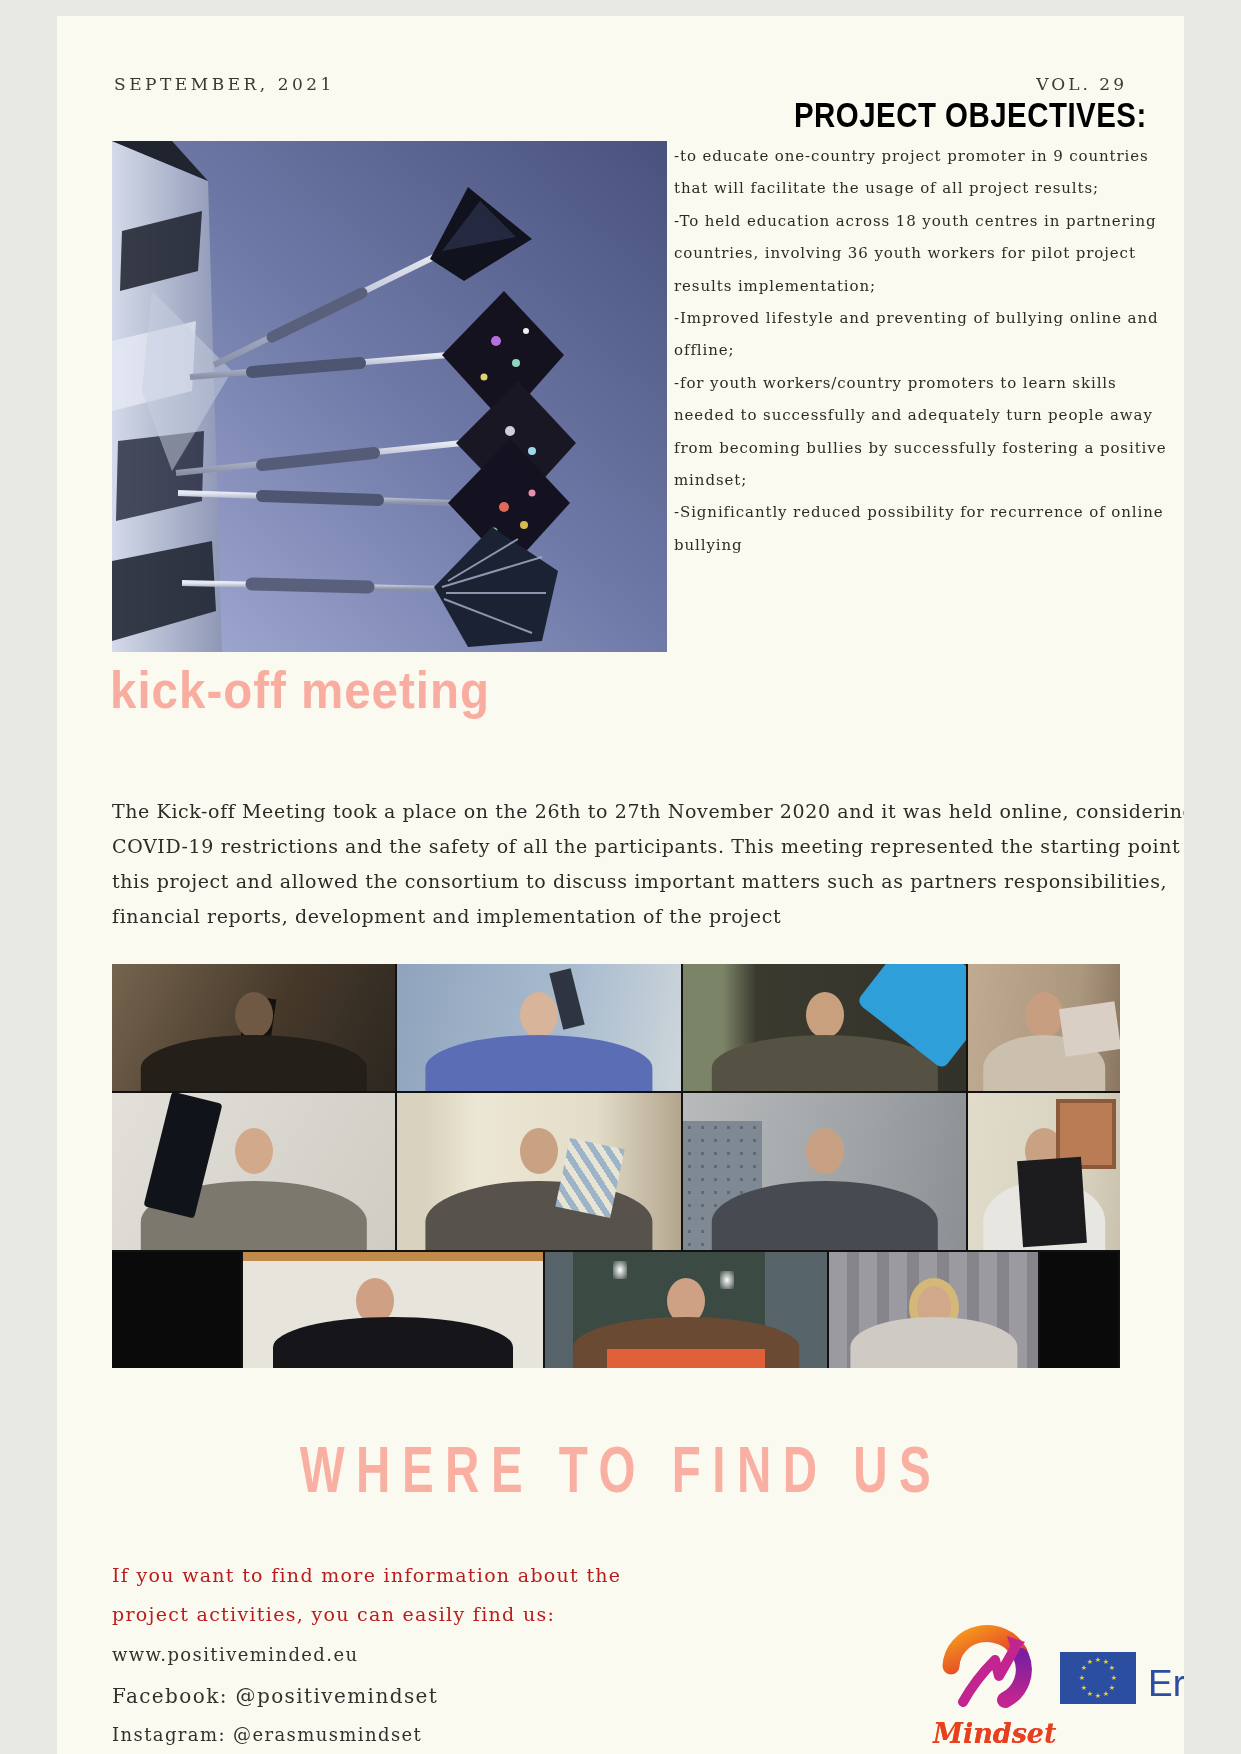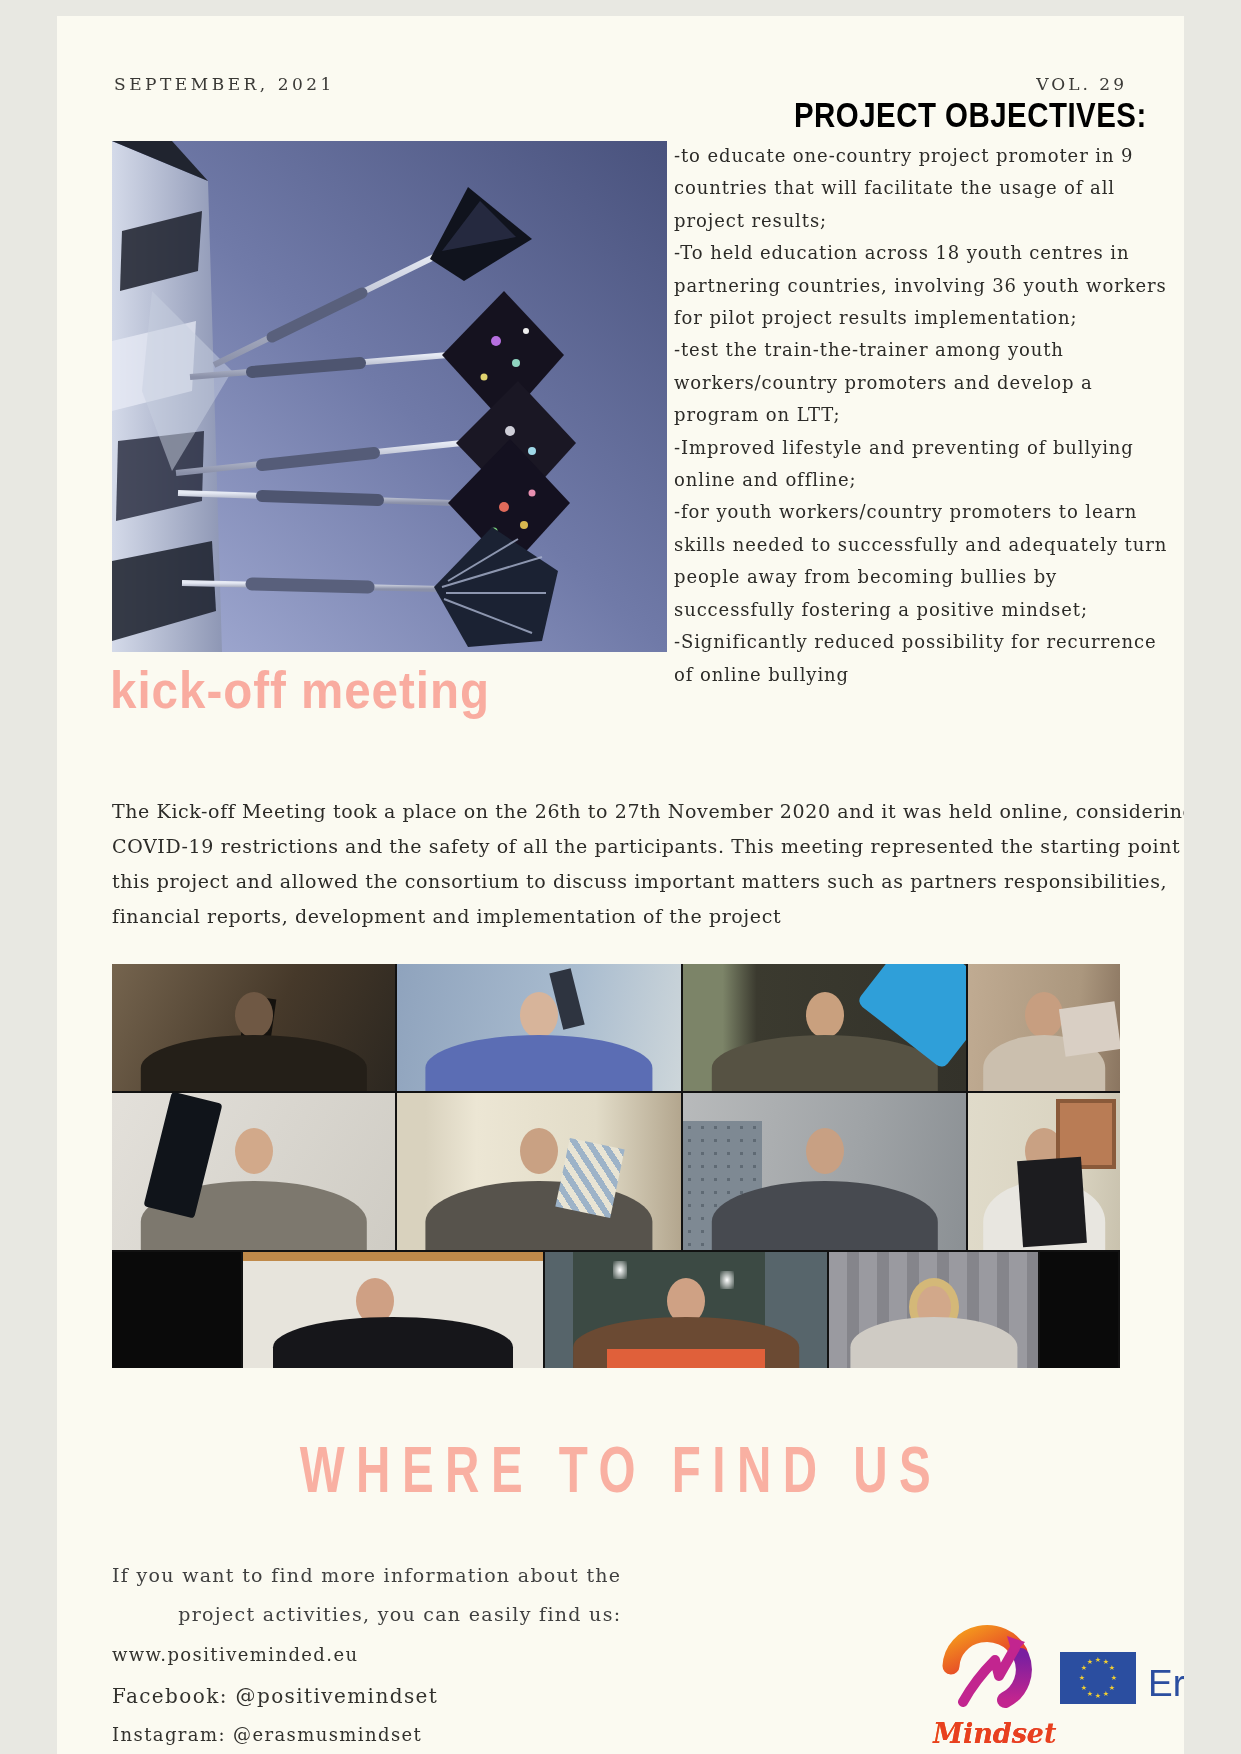--- a/index.html
+++ b/index.html
@@ -12,21 +12,21 @@
   .issue-vol{position:absolute;right:57px;top:58px;font-size:17px;letter-spacing:3px;color:#3a3936;}
   .objectives-title{position:absolute;left:737px;top:80px;font-family:"Liberation Sans",sans-serif;
         font-weight:bold;font-size:31px;color:#000;letter-spacing:0.5px;transform:scale(.95,1.12);
         transform-origin:left top;white-space:nowrap;}
 
   
   .darts-figure{position:absolute;left:55px;top:125px;width:555px;height:511px;overflow:hidden;}
   .darts-figure svg{display:block;}
 
   
-  .objectives-list{position:absolute;left:617px;top:124px;width:505px;font-size:18px;
+  .objectives-list{position:absolute;left:617px;top:124px;width:505px;font-size:15px;
         line-height:32.4px;letter-spacing:0.9px;color:#2c2b28;}
 
   
   .kickoff-heading{position:absolute;left:53px;top:645px;font-family:"Liberation Sans",sans-serif;
         font-weight:bold;font-size:49px;letter-spacing:1px;color:#f9aca0;transform:scale(.97,1.04);
         transform-origin:left top;}
   .kickoff-paragraph{position:absolute;left:55px;top:778px;width:1135px;font-size:19px;
         line-height:35px;letter-spacing:0.6px;color:#2c2b28;}
 
   
@@ -73,21 +73,21 @@
   .t33 .glint1{left:24%;top:8%;} .t33 .glint2{left:62%;top:16%;}
   .t34{width:209px;background:repeating-linear-gradient(90deg,#9a9aa0 0 18px,#85858b 18px 30px);--skin:#d2a88a;--shirt:#cfcbc4;}
   .t34 .head{border:8px solid #d4b878;width:34px;height:42px;}
   .t35{width:78px;background:#0a0a0a;}
 
   
   .findus-heading{position:absolute;left:50%;top:1416px;transform:translateX(-50%) scale(.82,1.12);
         transform-origin:center top;font-family:"Liberation Sans",sans-serif;font-weight:bold;
         font-size:58px;letter-spacing:14px;color:#f9b0a2;white-space:nowrap;}
   .findus-intro{position:absolute;left:55px;top:1540px;font-size:19px;line-height:39px;
-        letter-spacing:1.3px;color:#404040;text-align:right;}
+        letter-spacing:1.3px;color:#b91c1c;}
   .contact-site{position:absolute;left:55px;top:1628px;font-size:18px;letter-spacing:1.4px;color:#32312d;text-align:center;}
   .contact-facebook{position:absolute;left:55px;top:1668px;font-size:20px;letter-spacing:1.4px;color:#32312d;}
   .contact-instagram{position:absolute;left:55px;top:1708px;font-size:18px;letter-spacing:1.4px;color:#32312d;}
 
   
   .mindset-logo{position:absolute;left:876px;top:1594px;width:104px;height:150px;text-align:right;}
   .mindset-label{font-family:"DejaVu Serif",serif;font-style:italic;font-weight:bold;font-size:27px;
         color:#e8401f;background:linear-gradient(90deg,#f59c1c,#e0262d 70%);
         -webkit-background-clip:text;background-clip:text;}
   .erasmus-logo{position:absolute;left:1003px;top:1636px;display:flex;align-items:flex-end;gap:12px;}
@@ -176,21 +176,20 @@
           <line x1="332" y1="458" x2="420" y2="492"></line>
             <line x1="336" y1="440" x2="406" y2="398"></line>
         </g>
       </g>
     </svg>
   </div>
 
   <div class="objectives-list">
     <div>-to educate one-country project promoter in 9 countries that will facilitate the usage of all project results;</div>
     <div>-To held education across 18 youth centres in partnering countries, involving 36 youth workers for pilot project results implementation;</div>
-    <div>-test the train-the-trainer among youth workers/country promoters and develop a program on LTT;</div>
     <div>-Improved lifestyle and preventing of bullying online and offline;</div>
     <div>-for youth workers/country promoters to learn skills needed to successfully and adequately turn people away from becoming bullies by successfully fostering a positive mindset;</div>
     <div>-Significantly reduced possibility for recurrence of online bullying</div>
   </div>
 
   <div class="kickoff-heading">kick-off meeting</div>
   <div class="kickoff-paragraph">The Kick-off Meeting took a place on the 26th to 27th November 2020 and it was held online, considering the COVID-19 restrictions and the safety of all the participants. This meeting represented the starting point of this project and allowed the consortium to discuss important matters such as partners responsibilities, financial reports, development and implementation of the project</div>
 
   <div class="collage">
     <div class="c-row row1">

